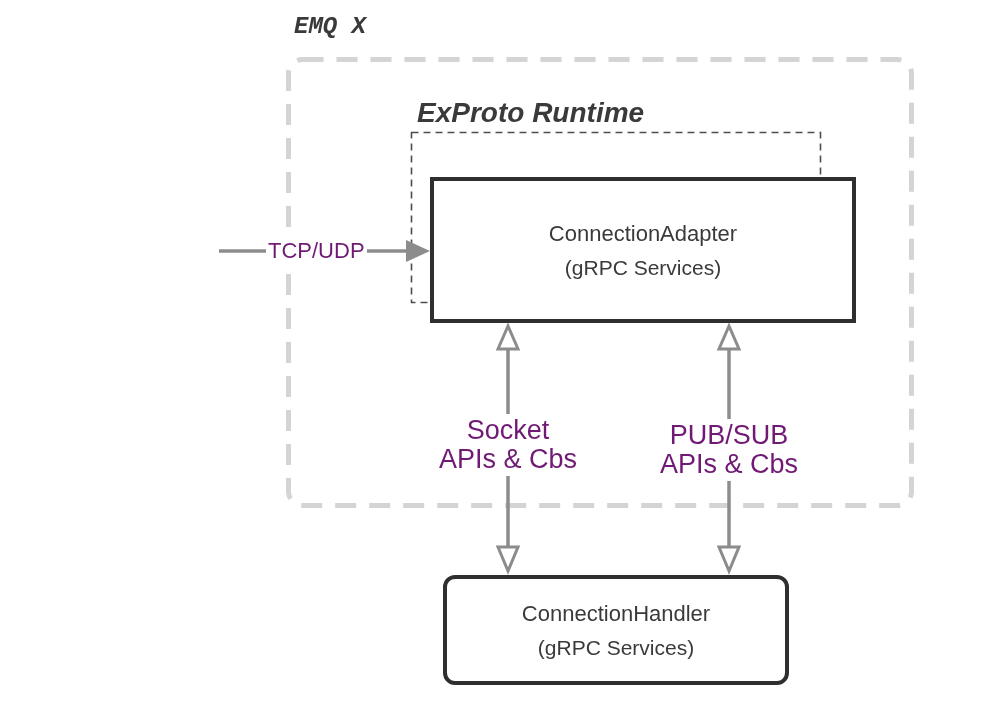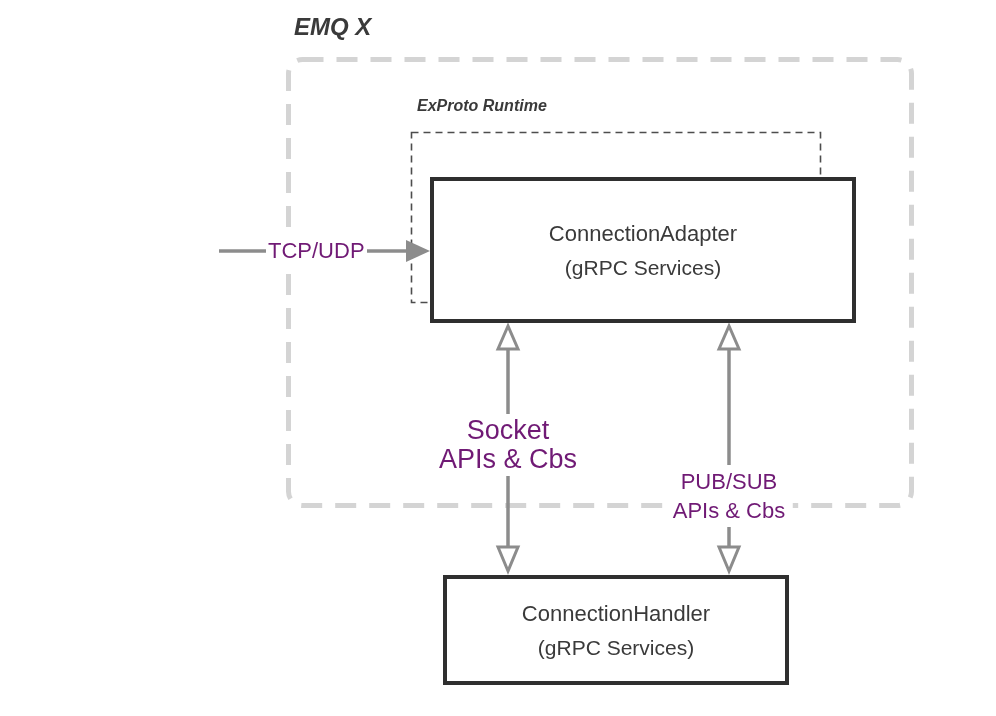--- a/index.html
+++ b/index.html
@@ -27,25 +27,26 @@
     z-index: 3;
     font-style: italic;
     font-weight: bold;
     color: #3a3a3a;
     white-space: nowrap;
   }
   .emqx-label {
     left: 294px;
     top: 13px;
     font-size: 24px;
+    font-family: Liberation Mono, monospace;
   }
   .exproto-label {
     left: 417px;
     top: 97px;
-    font-size: 16px;
+    font-size: 28px;
   }
   .node {
     position: absolute;
     z-index: 2;
     background: #ffffff;
     border: 4px solid #2f2f2f;
     box-sizing: border-box;
     display: flex;
     flex-direction: column;
     align-items: center;
@@ -72,20 +73,21 @@
     left: 430px;
     top: 177px;
     width: 426px;
     height: 146px;
   }
   .node-handler {
     left: 443px;
     top: 575px;
     width: 346px;
     height: 110px;
+    border-radius: 12px;
   }
   .edge-label {
     position: absolute;
     z-index: 2;
     background: #ffffff;
     color: #701a75;
     text-align: center;
     white-space: nowrap;
   }
   .edge-label-tcp {
@@ -99,24 +101,23 @@
     top: 414px;
     transform: translateX(-50%);
     font-size: 27px;
     line-height: 29px;
     padding: 2px 8px;
   }
   .edge-label-pubsub {
     left: 729px;
     top: 419px;
     transform: translateX(-50%);
-    font-size: 22px;
+    font-size: 27px;
     line-height: 29px;
     padding: 2px 8px;
-    margin-top: 46px;
   }
 </style>
 </head>
 <body>
 
 <div class="diagram">
 
   <svg class="svg-layer" width="996" height="716" viewBox="0 0 996 716">
 
     <rect x="288.5" y="59.5" width="623" height="446" rx="14" ry="14" fill="none" stroke="#d4d4d4" stroke-width="5" stroke-dasharray="21 13"></rect>

